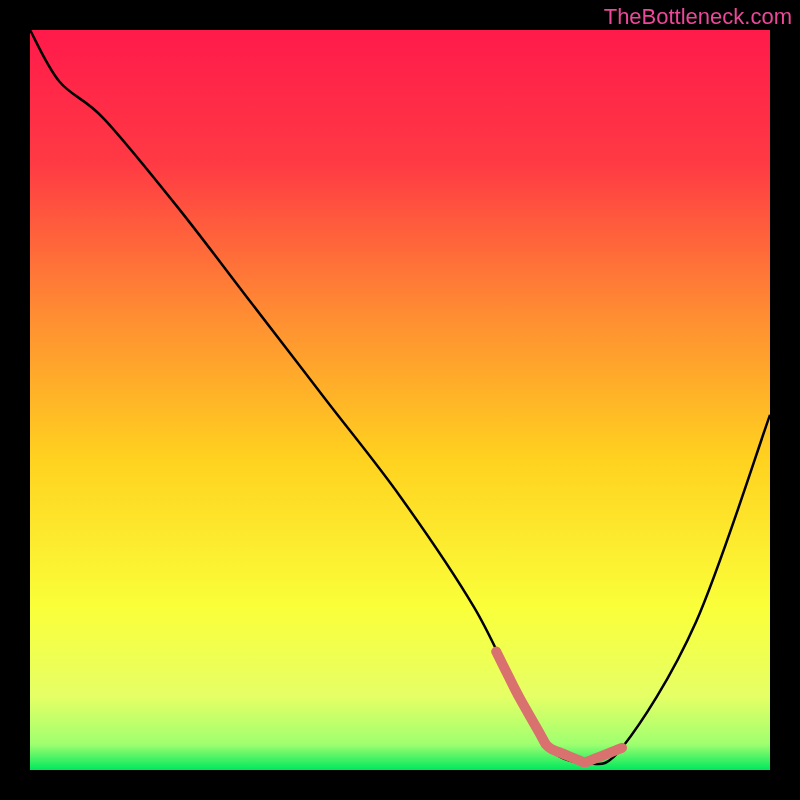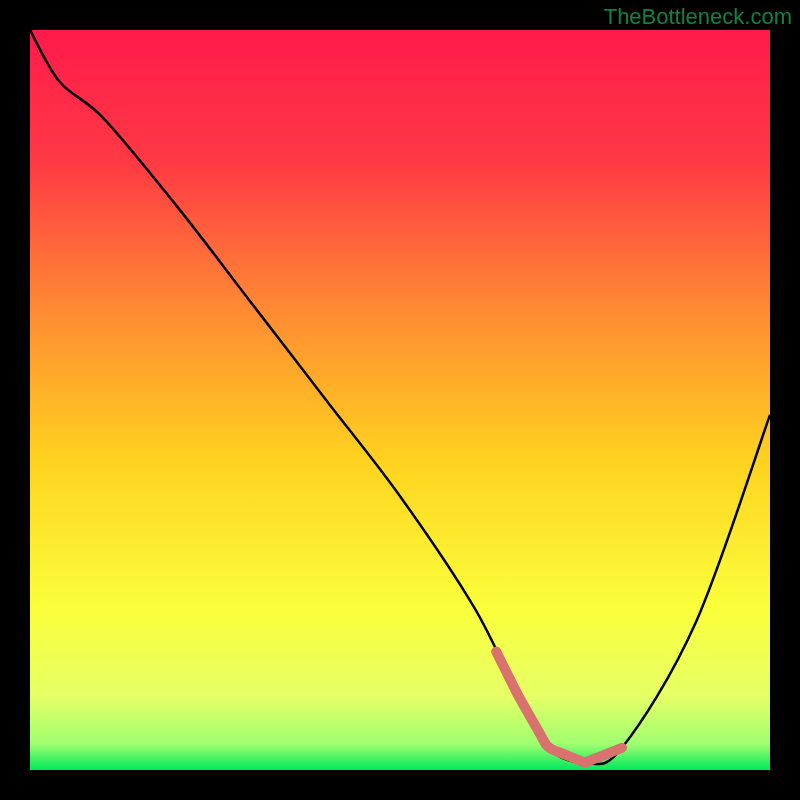--- a/index.html
+++ b/index.html
@@ -11,21 +11,21 @@
     width: 800px;
     height: 800px;
     background: #000;
     position: relative;
     font-family: Arial, Helvetica, sans-serif;
   }
   .watermark {
     position: absolute;
     top: 4px;
     right: 8px;
-    color: #15803d;
+    color: #ec4899;
     font-size: 22px;
     font-weight: 500;
     z-index: 10;
   }
   .frame {
     position: absolute;
     left: 30px;
     top: 30px;
     width: 740px;
     height: 740px;

